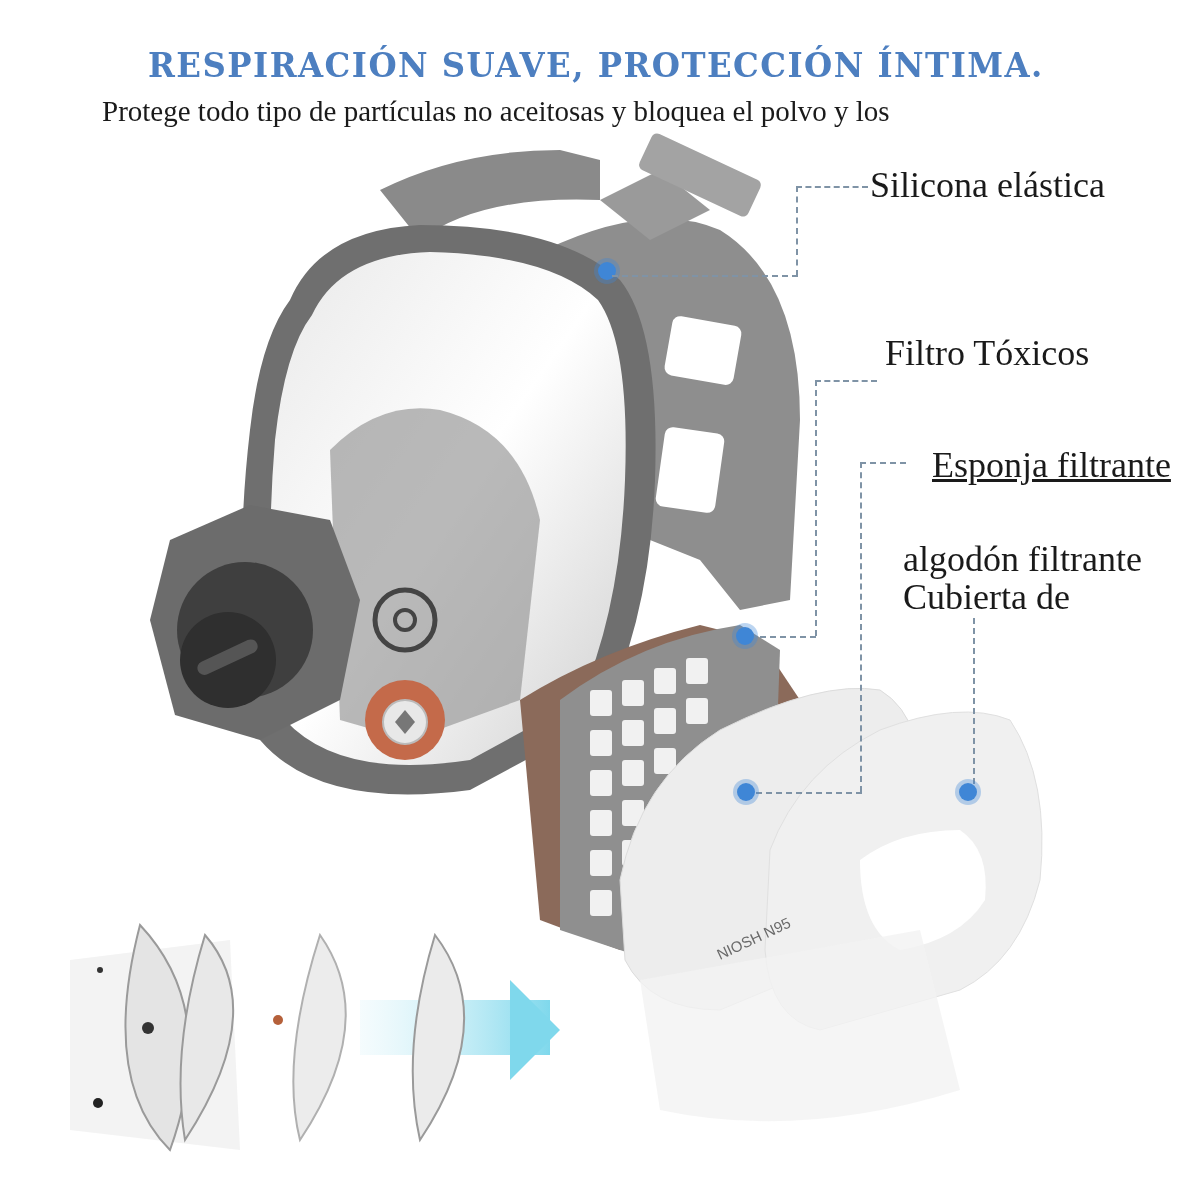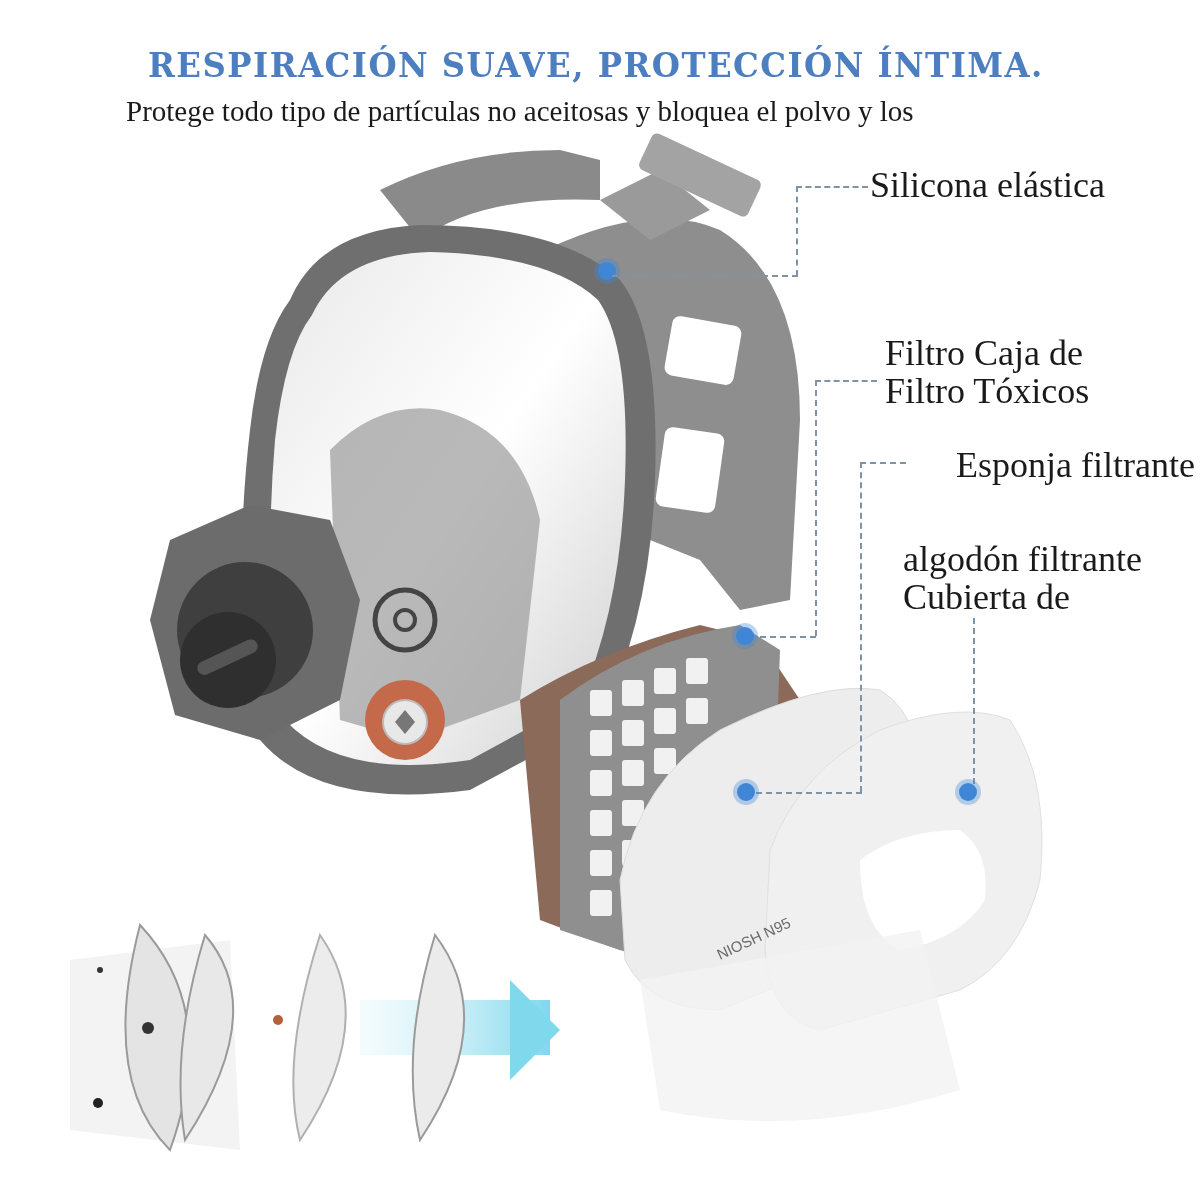--- a/index.html
+++ b/index.html
@@ -1,21 +1,21 @@
 <!DOCTYPE html>
 <html><head>
 <meta charset="utf-8">
 <style>
   html, body { margin:0; padding:0; }
   body { width:1200px; height:1200px; background:#ffffff; position:relative; overflow:hidden;
          font-family:"Liberation Serif", serif; }
   .abs { position:absolute; }
   .title { left:148px; top:46px; font-family:"DejaVu Serif", serif; font-weight:bold; font-size:33px;
            letter-spacing:1.5px; color:#4d7fc0; white-space:nowrap; transform:scaleX(0.98); transform-origin:left; }
-  .subtitle { left:102px; top:90px; width:1000px; font-size:29px; line-height:42px; color:#1a1a1a;margin-left:24px; }
+  .subtitle { left:102px; top:90px; width:1000px; font-size:29px; line-height:42px; color:#1a1a1a; }
   .label { font-size:36px; line-height:38px; color:#1a1a1a; white-space:nowrap; }
   .dash-h { border-top:2px dashed #7f93a6; height:0; }
   .dash-v { border-left:2px dashed #7f93a6; width:0; }
   .dot { width:18px; height:18px; border-radius:50%; background:#3f86d6; box-shadow:0 0 0 4px rgba(63,134,214,0.35); }
   svg { position:absolute; left:0; top:0; }
 </style>
 </head>
 <body>
 
 <svg width="1200" height="1200" viewBox="0 0 1200 1200">
@@ -109,29 +109,28 @@
   <div>Protege todo tipo de partículas no aceitosas y bloquea el polvo y los</div>
 </div>
 
 <div class="abs dot" style="left:598px;top:262px;"></div>
 <div class="abs dash-h" style="left:612px;top:275px;width:186px;"></div>
 <div class="abs dash-v" style="left:796px;top:186px;height:90px;"></div>
 <div class="abs dash-h" style="left:796px;top:186px;width:72px;"></div>
 <div class="abs label" style="left:870px;top:166px;">Silicona elástica</div>
 
 <div class="abs label" style="left:885px;top:334px;">
-  <div>Filtro Caja de</div>
   <div>Filtro Tóxicos</div>
 </div>
 <div class="abs dash-h" style="left:815px;top:380px;width:62px;"></div>
 <div class="abs dash-v" style="left:815px;top:380px;height:256px;"></div>
 <div class="abs dash-h" style="left:750px;top:636px;width:66px;"></div>
 <div class="abs dot" style="left:736px;top:627px;"></div>
 
-<div class="abs label" style="left:956px;top:446px;">Esponja filtrante</div>
+<div class="abs label" style="left:932px;top:446px;text-decoration:underline;">Esponja filtrante</div>
 <div class="abs dash-h" style="left:860px;top:462px;width:46px;"></div>
 <div class="abs dash-v" style="left:860px;top:462px;height:330px;"></div>
 <div class="abs dash-h" style="left:756px;top:792px;width:106px;"></div>
 <div class="abs dot" style="left:737px;top:783px;"></div>
 
 <div class="abs label" style="left:903px;top:540px;">
   <div>algodón filtrante</div>
   <div>Cubierta de</div>
 </div>
 <div class="abs dash-v" style="left:973px;top:618px;height:166px;"></div>

